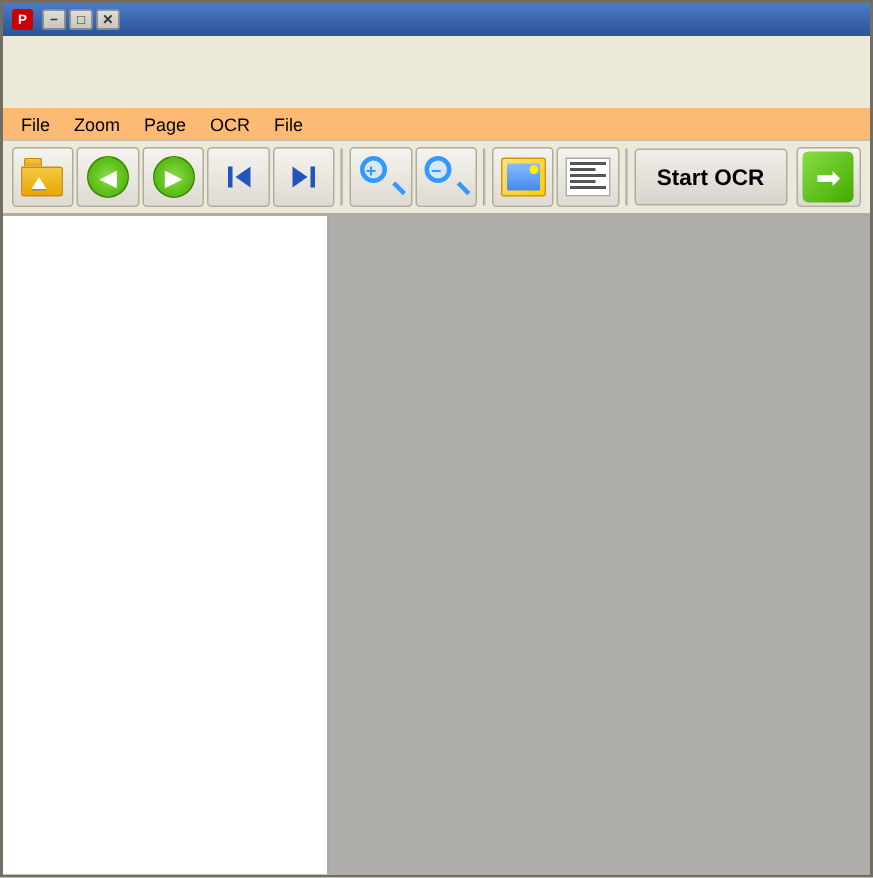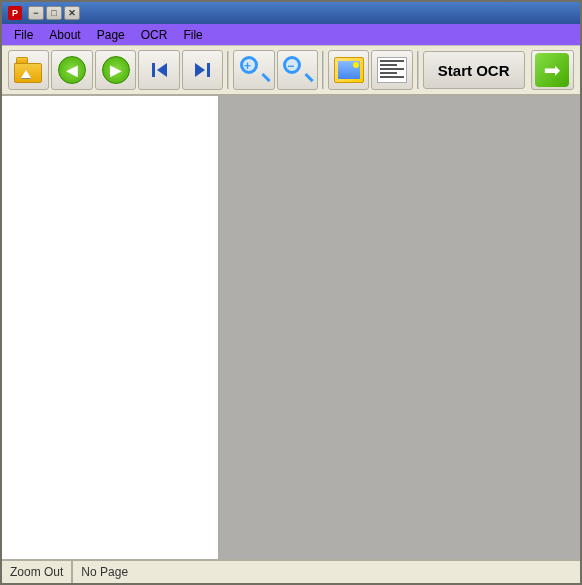--- a/index.html
+++ b/index.html
@@ -65,27 +65,28 @@
       border-radius: 2px;
       display: flex;
       align-items: center;
       justify-content: center;
       font-size: 9px;
       cursor: pointer;
       color: #333;
     }
 
     .menu-bar {
-      background: #8b5cf6;
+      background: #fdba74;
       height: 22px;
       display: flex;
       align-items: center;
       padding: 0 4px;
       border-bottom: 1px solid #c0bdb4;
       flex-shrink: 0;
+      margin-top: 48px;
     }
 
     .menu-item {
       padding: 2px 8px;
       cursor: pointer;
       font-size: 12px;
       color: #000;
     }
 
     .toolbar {
@@ -418,21 +419,21 @@
     <div class="title-bar-icon">P</div>
     <div class="title-bar-controls">
       <div class="title-btn">−</div>
       <div class="title-btn">□</div>
       <div class="title-btn">✕</div>
     </div>
   </div>
 
   <div class="menu-bar">
     <div class="menu-item">File</div>
-    <div class="menu-item">About</div>
+    <div class="menu-item">Zoom</div>
     <div class="menu-item">Page</div>
     <div class="menu-item">OCR</div>
     <div class="menu-item">File</div>
   </div>
 
   <div class="toolbar">
 
     <div class="tool-btn">
       <div class="icon-folder">
         <div class="folder-tab"></div>
@@ -509,22 +510,14 @@
       <div class="icon-arrow-next">➡</div>
     </div>
 
   </div>
 
   <div class="content-area">
     <div class="left-panel"></div>
     <div class="right-panel"></div>
   </div>
 
-  <div class="status-bar">
-    <div class="status-segment">
-      <span>Zoom Out</span>
-    </div>
-    <div class="status-segment">
-      <span>No Page</span>
-    </div>
-  </div>
 
 </div>
 
 </body></html>

